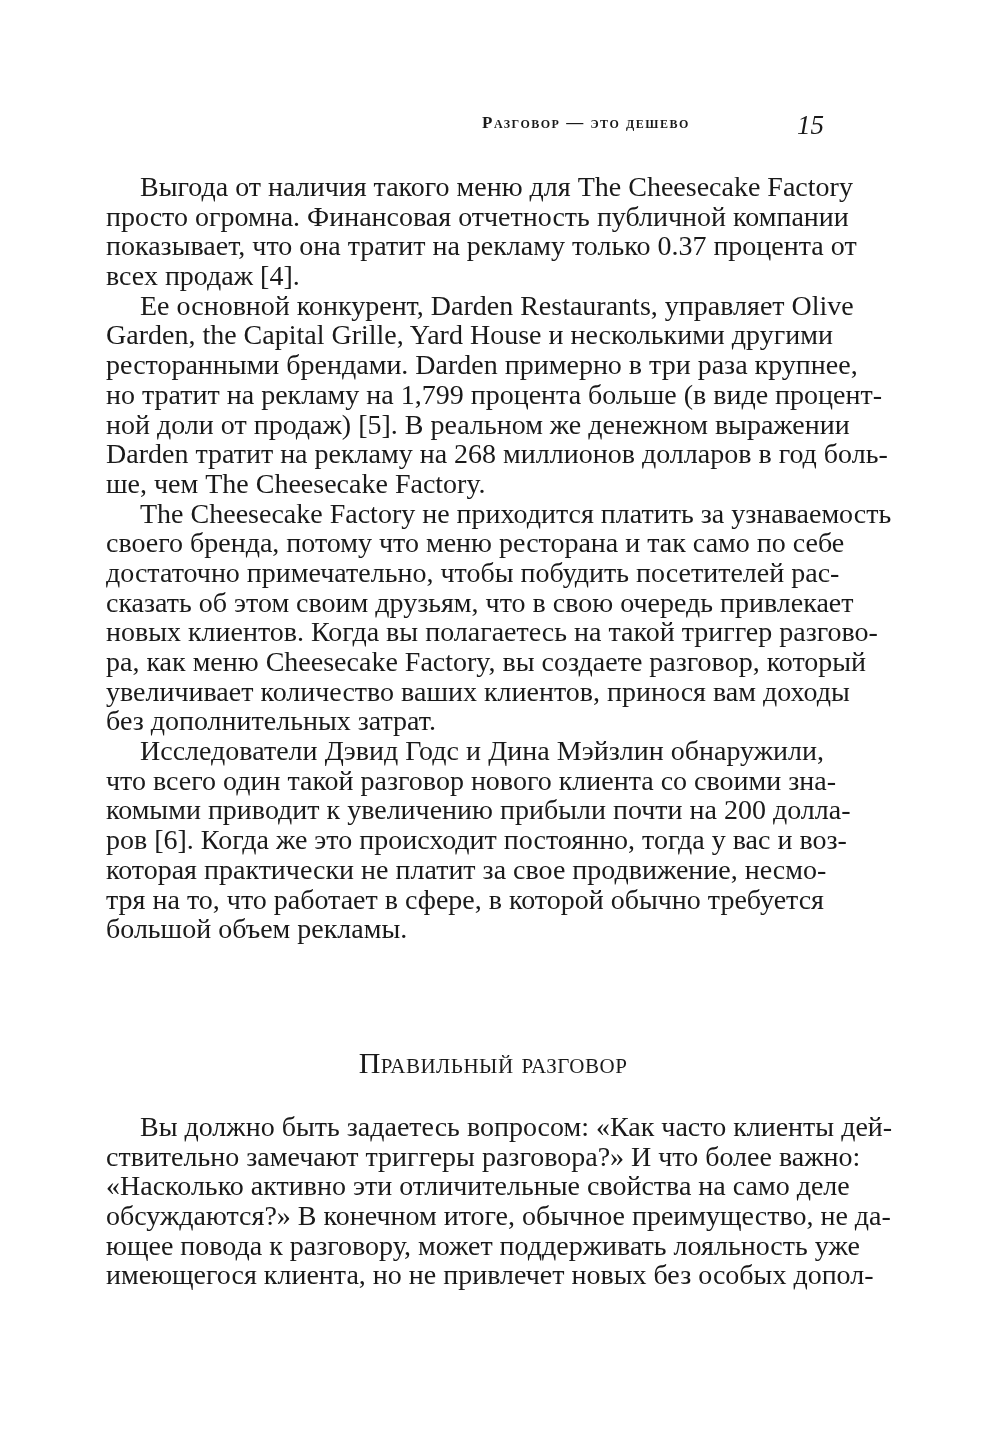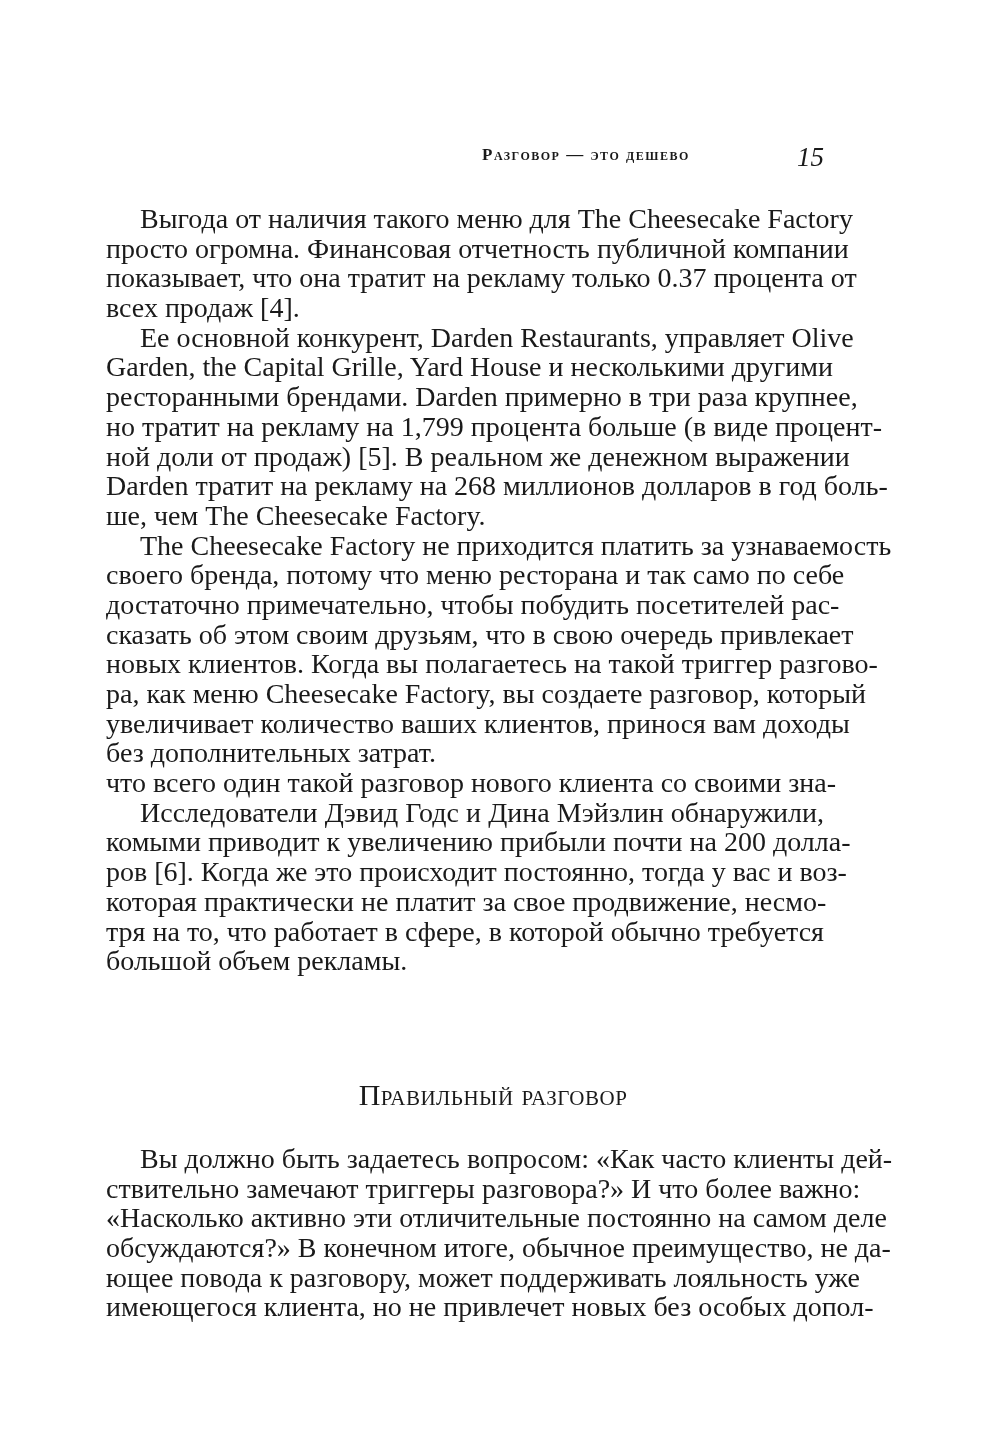--- a/index.html
+++ b/index.html
@@ -1,17 +1,17 @@
 <!DOCTYPE html>
 <html><head>
 <meta charset="utf-8">
 <style>
   html, body { margin: 0; padding: 0; background: #ffffff; }
   body { width: 986px; height: 1447px; position: relative; overflow: hidden; color: #1a1a1a; }
-  .page { position: absolute; left: 0; top: 0; width: 986px; height: 1412px; margin-top: 32px; }
+  .page { position: absolute; left: 0; top: 0; width: 986px; height: 1412px; }
   .running-head { position: absolute; top: 110px; left: 482px; width: 342px; height: 30px;
     font-family: "Liberation Serif", serif; font-size: 17px; font-weight: bold; letter-spacing: 1.5px; }
   .running-head .title { position: absolute; left: 0; top: 3px; font-variant: small-caps; }
   .running-head .num { position: absolute; right: 0; top: 0; font-style: italic; font-weight: normal; font-size: 27px; letter-spacing: 0; }
   .body-text { position: absolute; left: 106px; width: 718px;
     font-family: "Liberation Serif", serif; font-size: 28px; line-height: 29.7px; }
   .line { display: block; white-space: nowrap; text-align: justify; text-align-last: justify; height: 29.7px; }
   .line.last { text-align-last: left; }
   .line.indent { padding-left: 34px; }
   .para { margin: 0; }
@@ -48,36 +48,36 @@
       <span class="line indent">The Cheesecake Factory не приходится платить за узнаваемость</span>
       <span class="line">своего бренда, потому что меню ресторана и так само по себе</span>
       <span class="line">достаточно примечательно, чтобы побудить посетителей рас-</span>
       <span class="line">сказать об этом своим друзьям, что в свою очередь привлекает</span>
       <span class="line">новых клиентов. Когда вы полагаетесь на такой триггер разгово-</span>
       <span class="line">ра, как меню Cheesecake Factory, вы создаете разговор, который</span>
       <span class="line">увеличивает количество ваших клиентов, принося вам доходы</span>
       <span class="line last">без дополнительных затрат.</span>
     </div>
     <div class="para">
+      <span class="line indent">Исследователи Дэвид Годс и Дина Мэйзлин обнаружили,</span>
       <span class="line">что всего один такой разговор нового клиента со своими зна-</span>
-      <span class="line indent">Исследователи Дэвид Годс и Дина Мэйзлин обнаружили,</span>
       <span class="line">комыми приводит к увеличению прибыли почти на 200 долла-</span>
       <span class="line">ров [6]. Когда же это происходит постоянно, тогда у вас и воз-</span>
       <span class="line">которая практически не платит за свое продвижение, несмо-</span>
       <span class="line">тря на то, что работает в сфере, в которой обычно требуется</span>
       <span class="line last">большой объем рекламы.</span>
     </div>
   </div>
 
   <div class="heading">Правильный разговор</div>
 
   <div class="body-text" style="top:1112px;">
     <div class="para">
       <span class="line indent">Вы должно быть задаетесь вопросом: «Как часто клиенты дей-</span>
       <span class="line">ствительно замечают триггеры разговора?» И что более важно:</span>
-      <span class="line">«Насколько активно эти отличительные постоянно на самом деле</span>
+      <span class="line">«Насколько активно эти отличительные свойства на само деле</span>
       <span class="line">обсуждаются?» В конечном итоге, обычное преимущество, не да-</span>
       <span class="line">ющее повода к разговору, может поддерживать лояльность уже</span>
       <span class="line">имеющегося клиента, но не привлечет новых без особых допол-</span>
     </div>
   </div>
 
 </div>
 
 </body></html>

